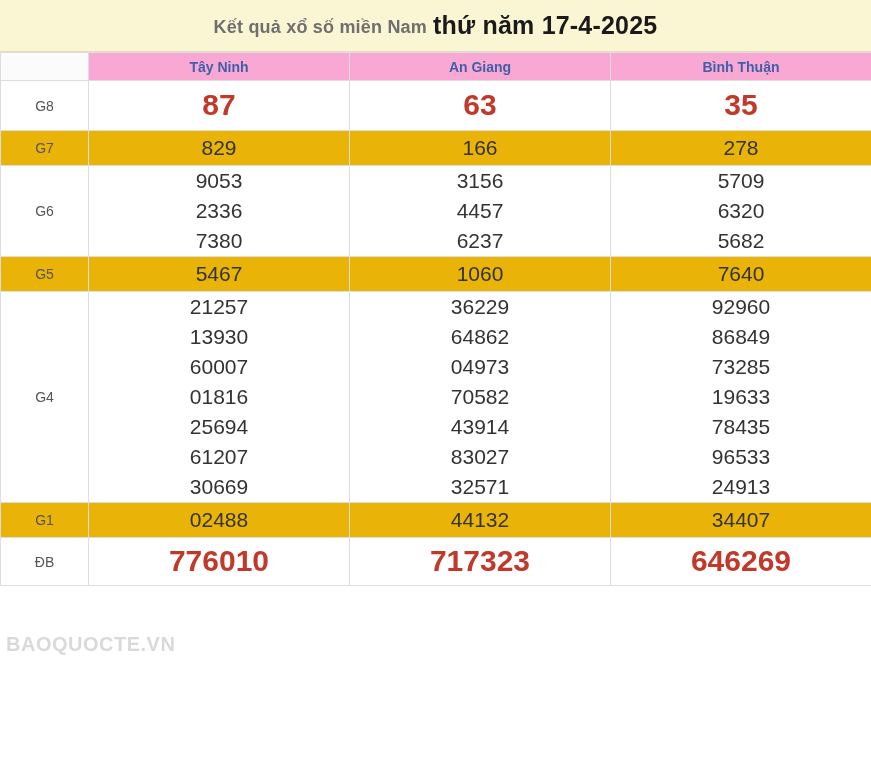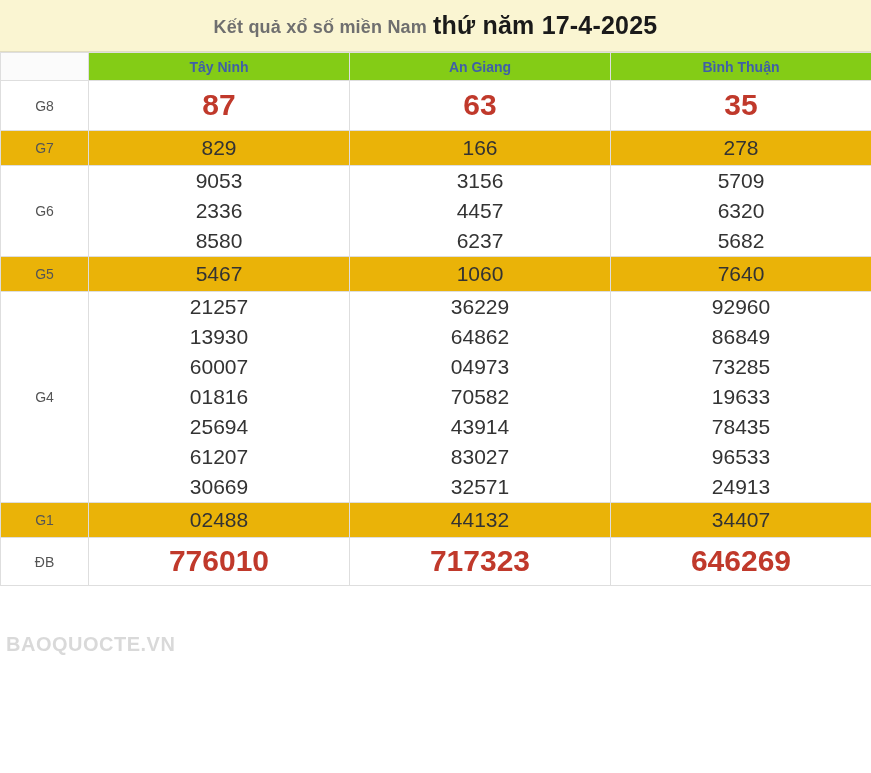--- a/index.html
+++ b/index.html
@@ -48,21 +48,21 @@
     table-layout: fixed;
   }
   table.result col.c-label { width: 88px; }
   table.result col.c-prov { width: 261px; }
   table.result th, table.result td {
     border: 1px solid #dedede;
     text-align: center;
     vertical-align: middle;
   }
   table.result th {
-    background: #84cc16;
+    background: #f9a8d4;
     font-size: 14px;
     color: #3f5fa8;
     font-weight: bold;
     height: 27px;
     padding: 0;
   }
   table.result th.corner { background: #fbfbfb; }
   td.rowlabel {
     background: #f7f7f7;
     font-size: 14px;
@@ -160,21 +160,21 @@
           </td>
           <td class="num">
             <span class="n">278</span>
           </td>
         </tr>
         <tr class="white">
           <td class="rowlabel">G6</td>
           <td class="num multi">
             <span class="n">9053</span>
             <span class="n">2336</span>
-            <span class="n">8580</span>
+            <span class="n">7380</span>
           </td>
           <td class="num multi">
             <span class="n">3156</span>
             <span class="n">4457</span>
             <span class="n">6237</span>
           </td>
           <td class="num multi">
             <span class="n">5709</span>
             <span class="n">6320</span>
             <span class="n">5682</span>

